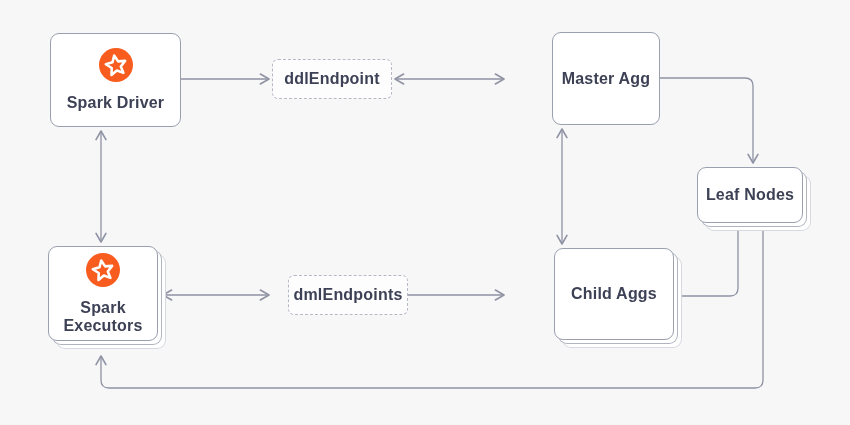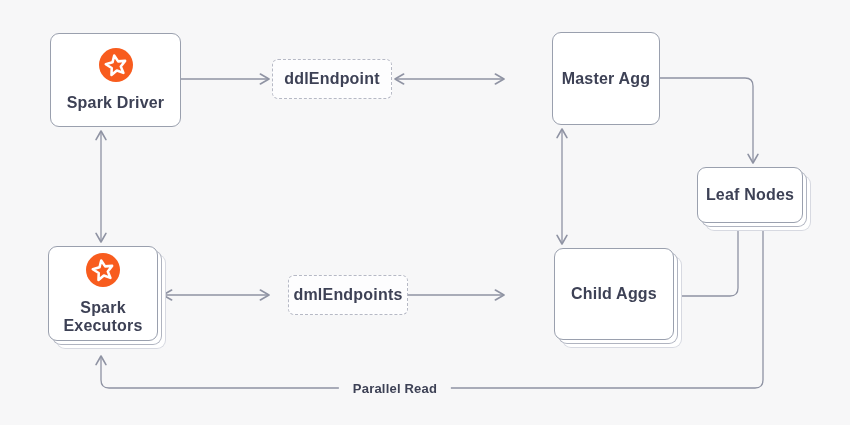--- a/index.html
+++ b/index.html
@@ -88,15 +88,14 @@
   </div>
 
   <div class="node dashed" style="left:288px; top:275px; width:120px; height:40px;">
     <span class="node-label">dmlEndpoints</span>
   </div>
 
   <div class="node stacked" style="left:532px; top:248px; width:120px; height:92px;margin-left:22px;">
     <span class="node-label">Child Aggs</span>
   </div>
 
-  <div class="edge-label">Parallel Read</div>
 
 </div>
 
 </body></html>

